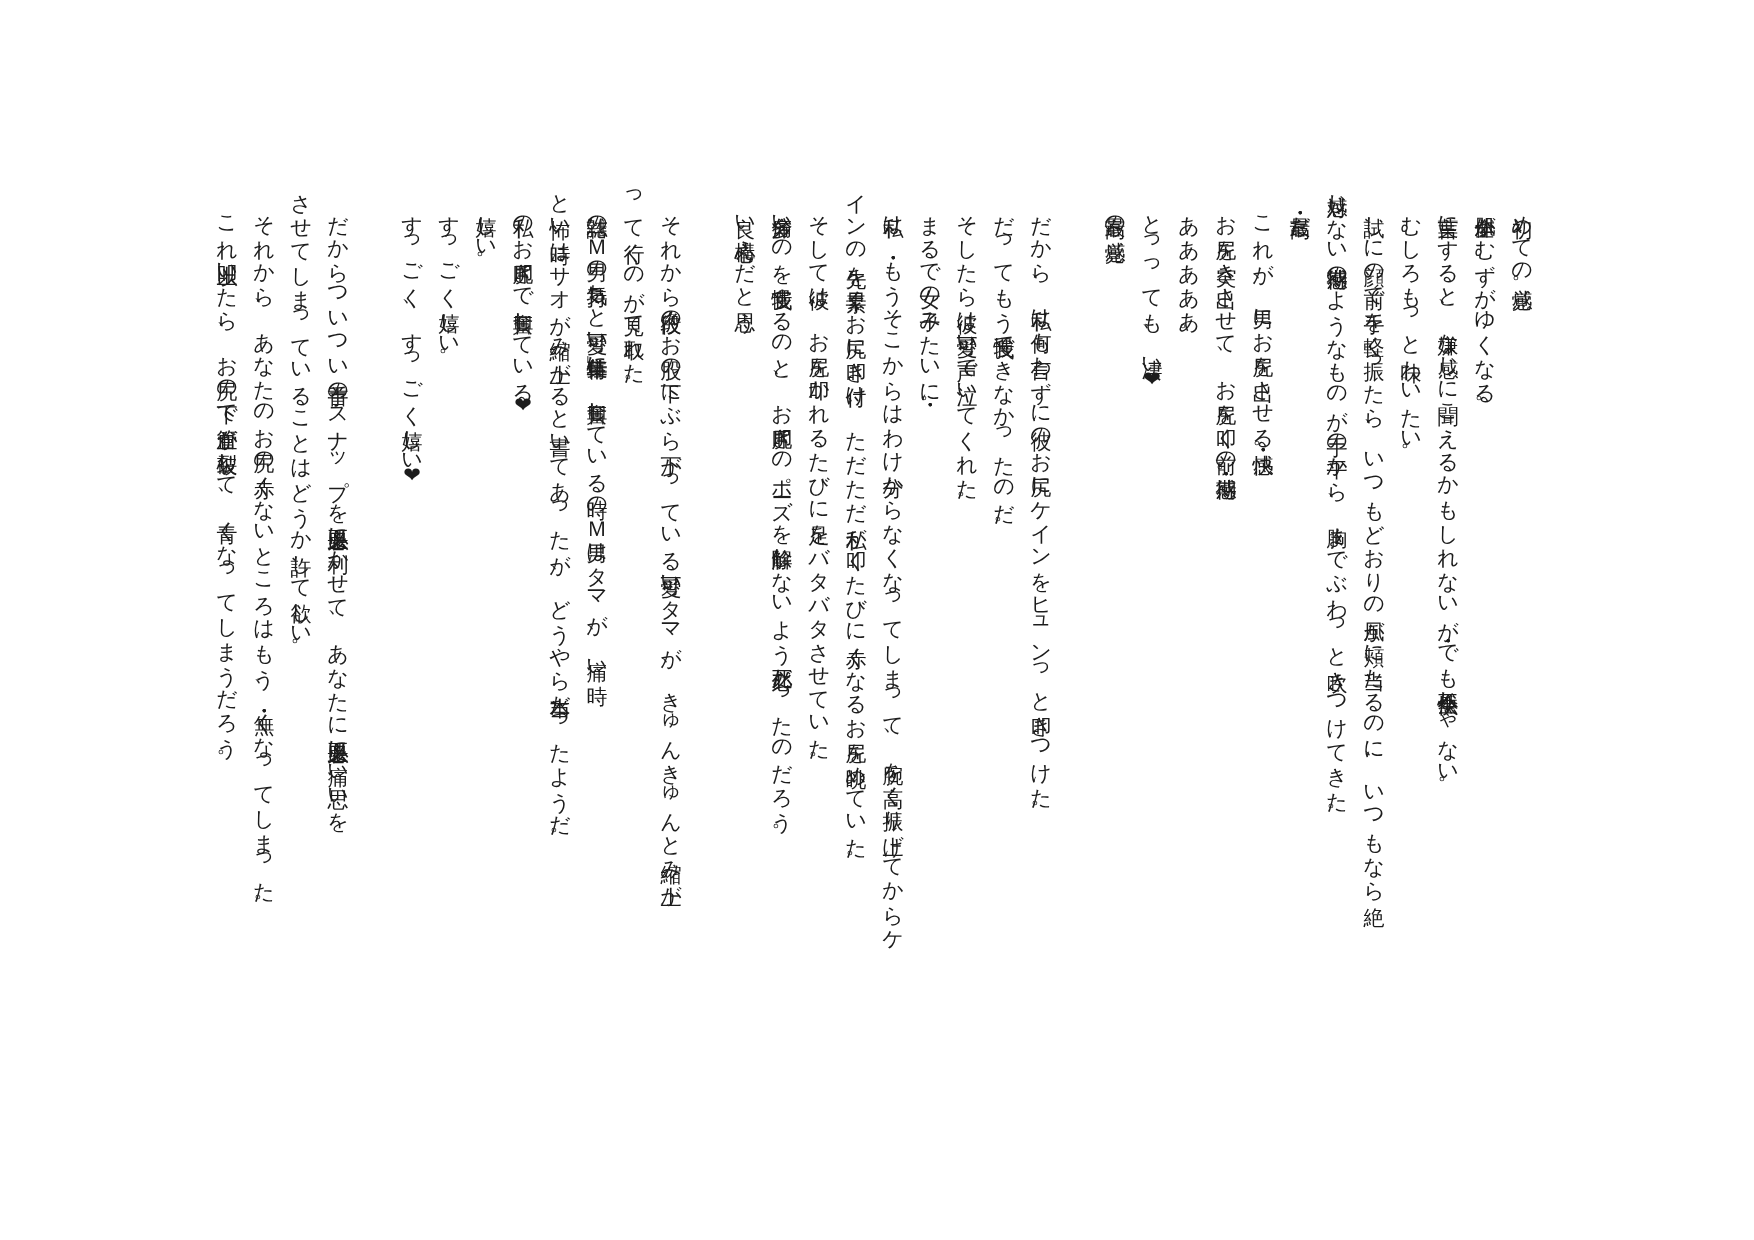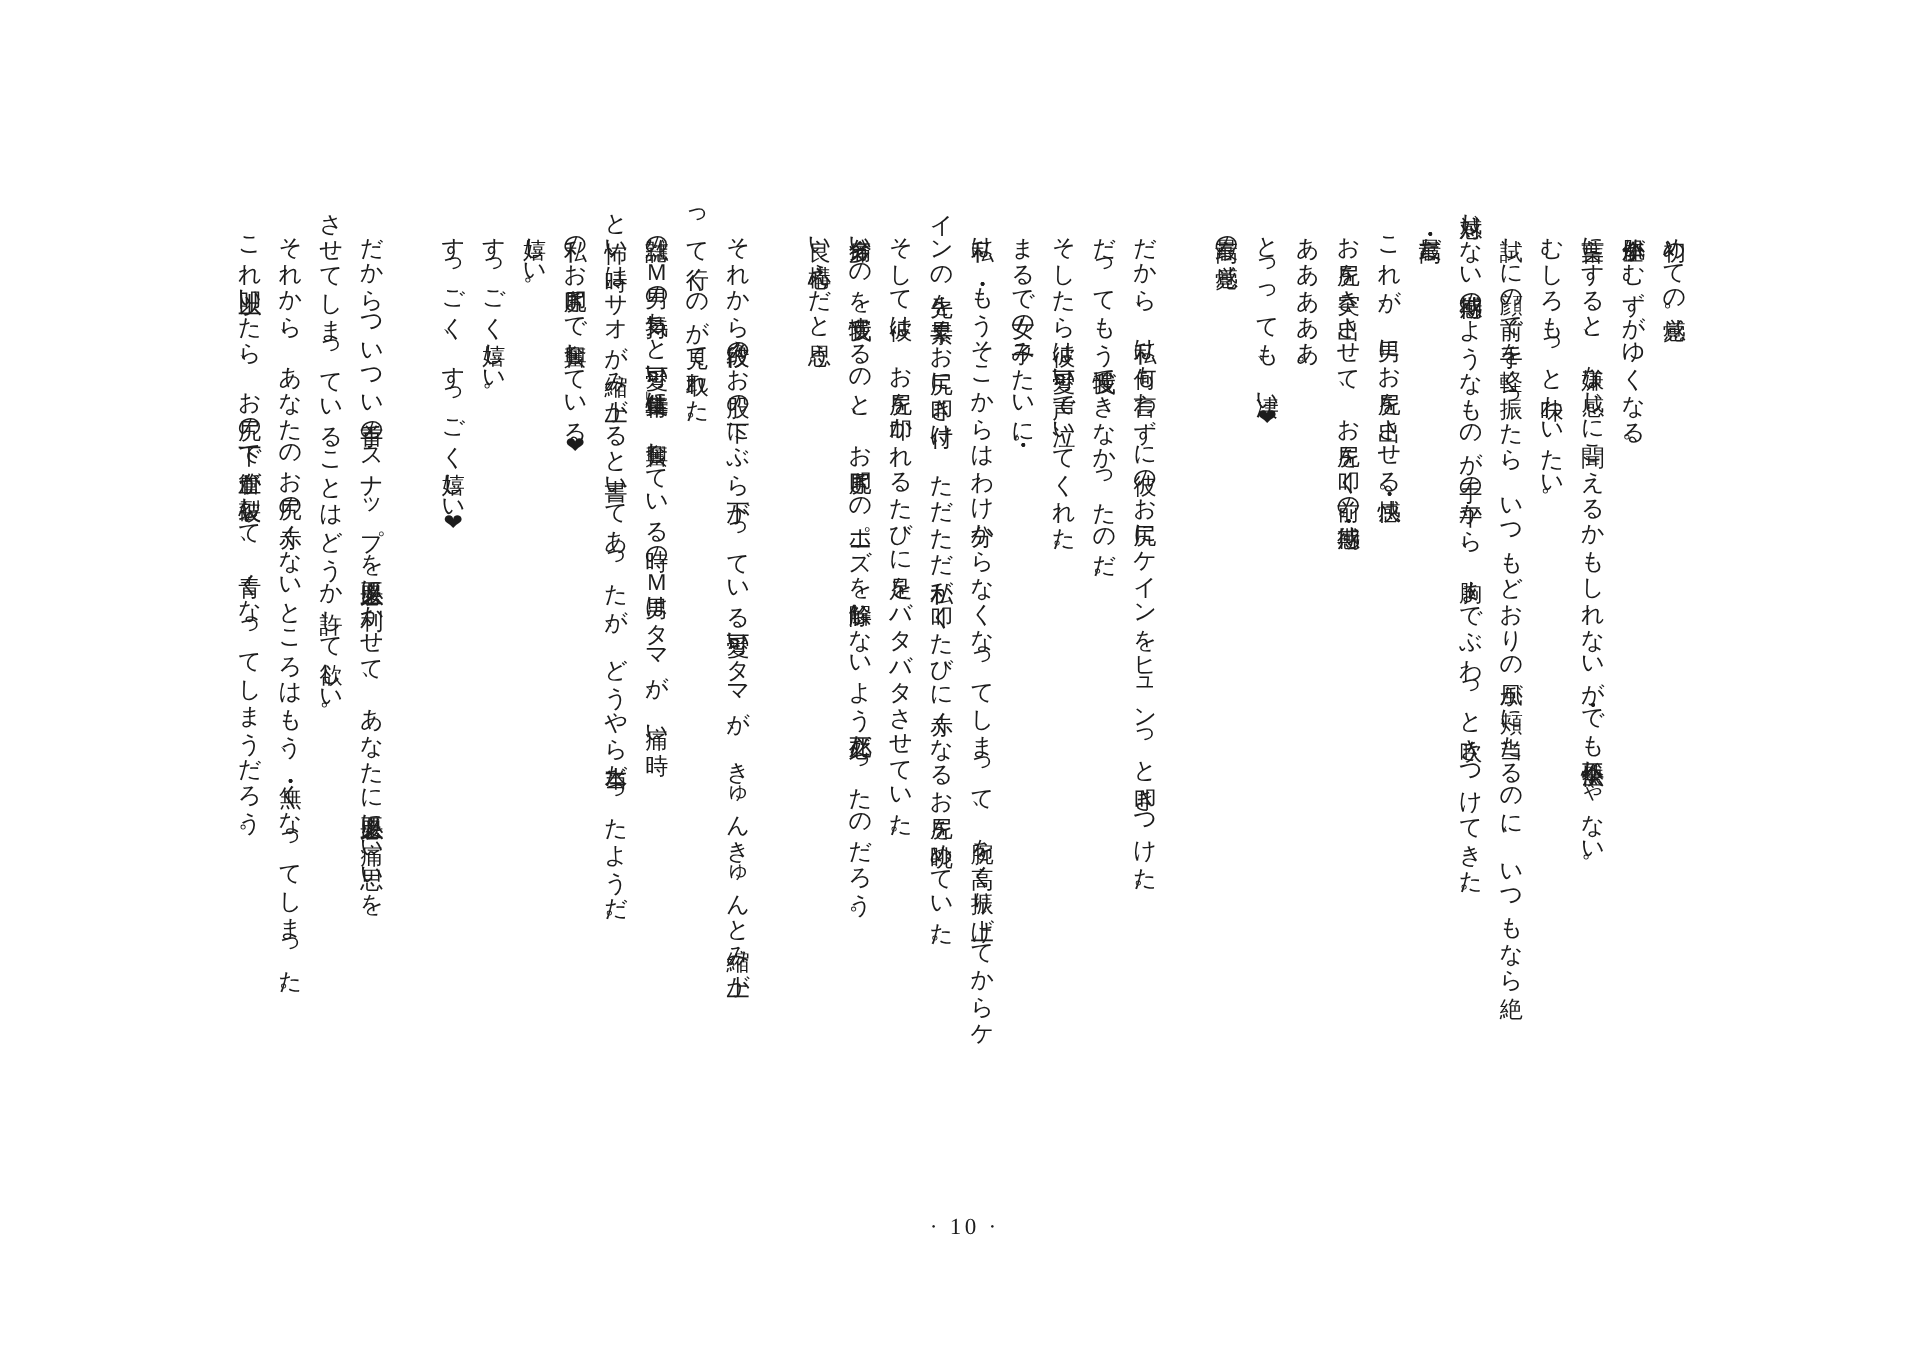--- a/index.html
+++ b/index.html
@@ -83,14 +83,13 @@
       <div class="line indent">私のお尻叩きで興奮している❤</div>
       <div class="line indent">嬉しい。</div>
       <div class="line indent">すっごく嬉しい。</div>
       <div class="line indent">すっごく、すっごく嬉しい❤</div>
       <div class="line blank">&nbsp;</div>
       <div class="line indent">だからついつい手首のスナップを必要以上に利かせて、あなたに必要以上に痛い思いを</div>
       <div class="line cont">させてしまっていることはどうか許して欲しい。</div>
       <div class="line indent">それから、あなたのお尻の赤くないところはもう、・・・無くなってしまった。</div>
       <div class="line indent">これ以上叩いたら、お尻の下で血管が破裂して、青くなってしまうだろう。</div>
     </div>
-  <div class="page-number">· 10 ·</div>
 </div>
 
 </body></html>

